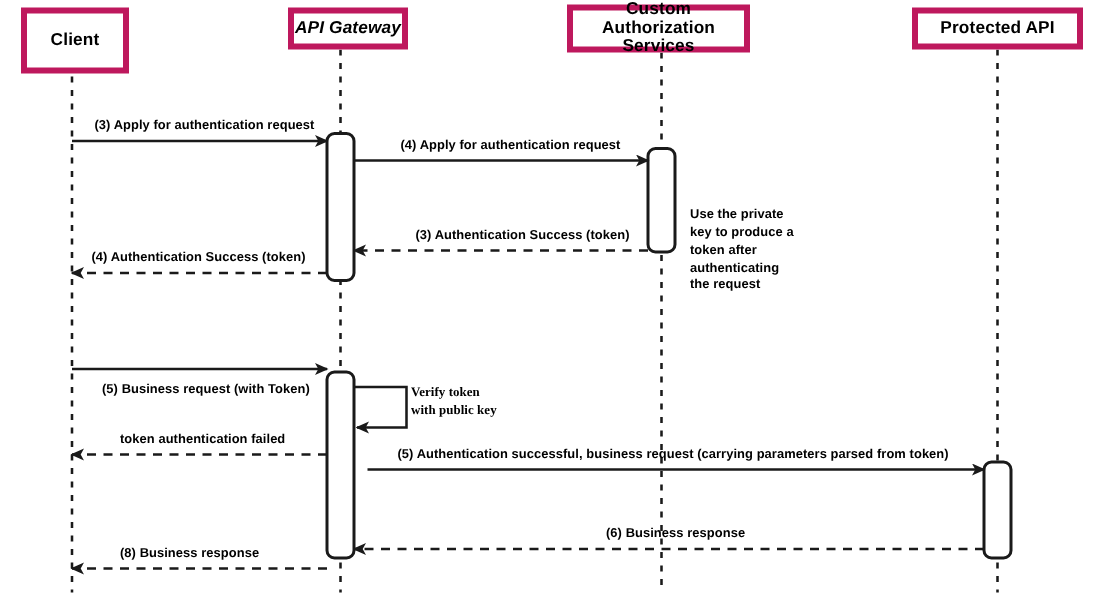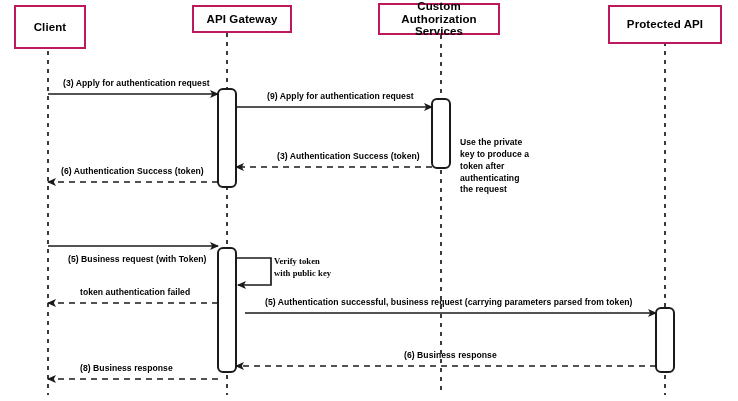--- a/index.html
+++ b/index.html
@@ -18,21 +18,21 @@
   svg.layer {
     position: absolute;
     left: 0;
     top: 0;
     width: 738px;
     height: 401px;
   }
   .participant-box {
     position: absolute;
     box-sizing: border-box;
-    border: 2px solid #be185d;
+    border: 4px solid #be185d;
     background: #ffffff;
     display: flex;
     align-items: center;
     justify-content: center;
     text-align: center;
     font-size: 11.5px;
     font-weight: bold;
     color: #000000;
     line-height: 1.12;
     letter-spacing: 0.1px;
@@ -95,36 +95,36 @@
       </g>
     <g id="self-messages-group">
         <path d="M 236 258 L 271 258 L 271 285 L 238 285" fill="none" stroke="#1a1a1a" stroke-width="1.7" marker-end="url(#arrow-left)"></path>
       </g>
   </svg>
 
   <div id="participants-layer">
       <div class="participant-box" style="left: 14px; top: 5px; width: 72px; height: 44px;">
         <span>Client</span>
       </div>
-      <div class="participant-box" style="left: 192px; top: 5px; width: 100px; height: 28px;">
+      <div class="participant-box" style="left: 192px; top: 5px; width: 80px; height: 28px; font-style: italic;">
         <span>API Gateway</span>
       </div>
       <div class="participant-box" style="left: 378px; top: 3px; width: 122px; height: 32px;">
         <span>Custom Authorization Services</span>
       </div>
-      <div class="participant-box" style="left: 608px; top: 5px; width: 114px; height: 39px;">
+      <div class="participant-box" style="left: 608px; top: 5px; width: 114px; height: 28px;">
         <span>Protected API</span>
       </div>
     </div>
 
   <div id="labels-layer">
       <div class="msg-label" style="left: 63px; top: 78px;">(3) Apply for authentication request</div>
-      <div class="msg-label" style="left: 267px; top: 91px;">(9) Apply for authentication request</div>
+      <div class="msg-label" style="left: 267px; top: 91px;">(4) Apply for authentication request</div>
       <div class="msg-label" style="left: 277px; top: 151px;">(3) Authentication Success (token)</div>
-      <div class="msg-label" style="left: 61px; top: 166px;">(6) Authentication Success (token)</div>
+      <div class="msg-label" style="left: 61px; top: 166px;">(4) Authentication Success (token)</div>
       <div class="msg-label" style="left: 68px; top: 230px; margin-top: 24px;">(5) Business request (with Token)</div>
       <div class="msg-label" style="left: 80px; top: 287px;">token authentication failed</div>
       <div class="msg-label" style="left: 265px; top: 297px;">(5) Authentication successful, business request (carrying parameters parsed from token)</div>
       <div class="msg-label" style="left: 404px; top: 350px;">(6) Business response</div>
       <div class="msg-label" style="left: 80px; top: 363px;">(8) Business response</div>
       <div class="msg-label" style="left: 274px; top: 255px; white-space: pre-line; line-height: 1.42; font-family: Liberation Serif, serif;">Verify token
 with public key</div>
     </div>
 
   <div id="notes-layer">

